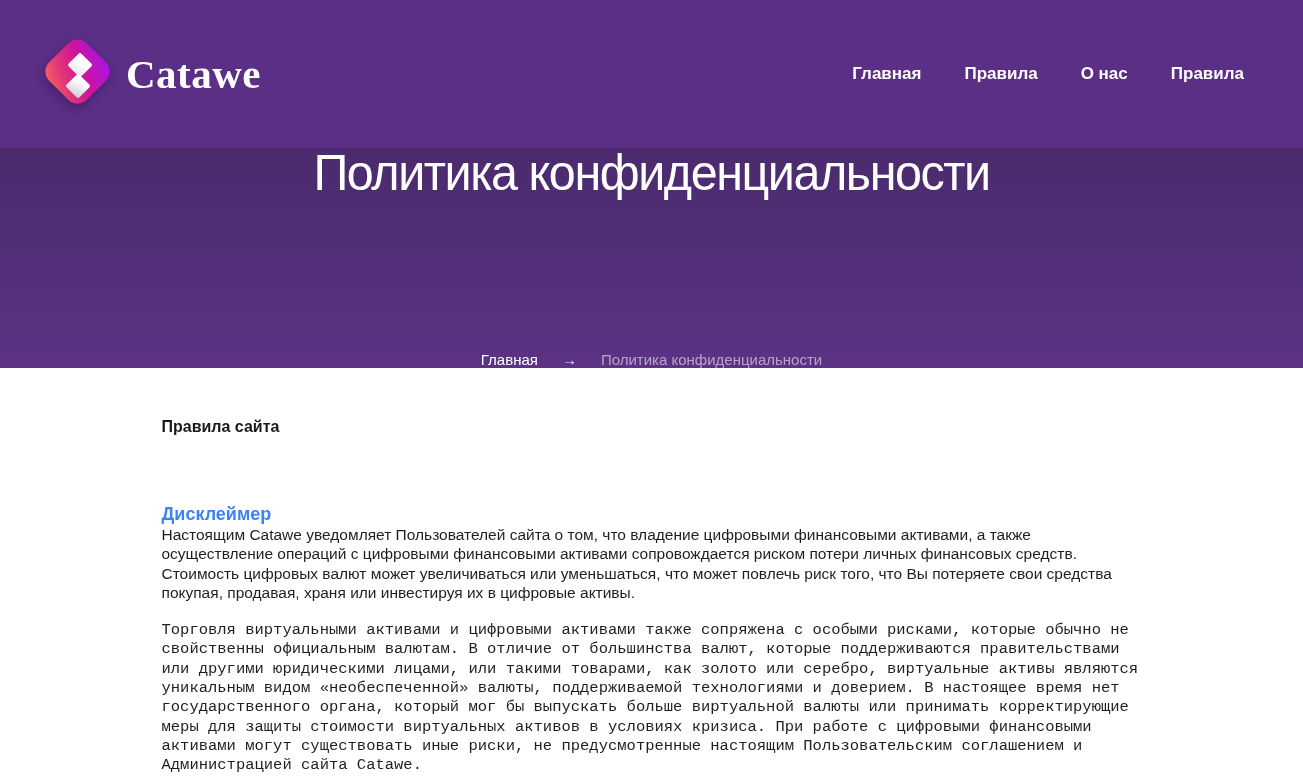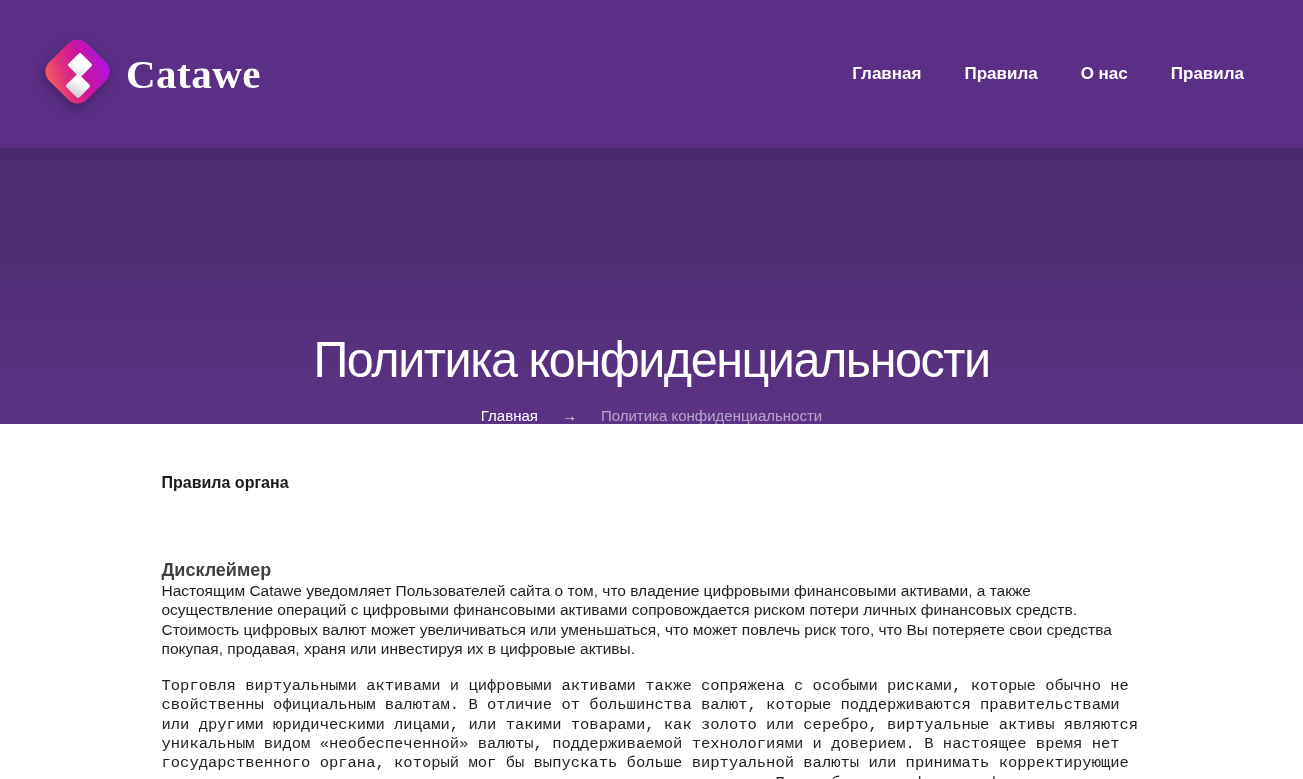--- a/index.html
+++ b/index.html
@@ -76,26 +76,26 @@
   .nav-link {
     color: #ffffff;
     font-size: 17px;
     font-weight: 700;
     text-decoration: none;
     cursor: pointer;
   }
 
   
   .hero {
-    height: 276px;
+    height: 220px;
     background: linear-gradient(180deg, #4b2a6d 0%, #533079 55%, #5c3285 100%);
     display: flex;
     flex-direction: column;
     align-items: center;
-    justify-content: flex-end;
+    justify-content: space-between;
     gap: 22px;
   }
   .hero-title {
     color: #ffffff;
     font-size: 50px;
     font-weight: 400;
     letter-spacing: -1.5px;
     line-height: 1;
     transform: scaleX(0.97);
   }
@@ -128,21 +128,21 @@
   }
   .rules-heading {
     font-size: 16px;
     font-weight: 700;
     color: #1a1a1a;
     margin-bottom: 67px;
   }
   .disclaimer-heading {
     font-size: 18px;
     font-weight: 700;
-    color: #404040;
+    color: #3b82f6;
     line-height: 22px;
   }
   .para {
     font-size: 15.5px;
     line-height: 19.3px;
     color: #1f1f1f;
   }
   .para + .para {
     margin-top: 19px;
     font-family: Liberation Mono, monospace;
@@ -172,19 +172,19 @@
   <h1 class="hero-title">Политика конфиденциальности</h1>
   <div class="breadcrumb">
     <a class="breadcrumb-home">Главная</a>
     <span class="breadcrumb-sep">→</span>
     <span class="breadcrumb-current">Политика конфиденциальности</span>
   </div>
 </section>
 
 <main class="content">
   <div class="content-inner">
-    <h2 class="rules-heading">Правила органа</h2>
+    <h2 class="rules-heading">Правила сайта</h2>
     <p class="para"><strong class="disclaimer-heading">Дисклеймер</strong><br>
       <span>Настоящим Catawe уведомляет Пользователей сайта о том, что владение цифровыми финансовыми активами, а также осуществление операций с цифровыми финансовыми активами сопровождается риском потери личных финансовых средств. Стоимость цифровых валют может увеличиваться или уменьшаться, что может повлечь риск того, что Вы потеряете свои средства покупая, продавая, храня или инвестируя их в цифровые активы.</span>
     </p>
     <p class="para">Торговля виртуальными активами и цифровыми активами также сопряжена с особыми рисками, которые обычно не свойственны официальным валютам. В отличие от большинства валют, которые поддерживаются правительствами или другими юридическими лицами, или такими товарами, как золото или серебро, виртуальные активы являются уникальным видом «необеспеченной» валюты, поддерживаемой технологиями и доверием. В настоящее время нет государственного органа, который мог бы выпускать больше виртуальной валюты или принимать корректирующие меры для защиты стоимости виртуальных активов в условиях кризиса. При работе с цифровыми финансовыми активами могут существовать иные риски, не предусмотренные настоящим Пользовательским соглашением и Администрацией сайта Catawe.</p>
   </div>
 </main>
 
 </body></html>

